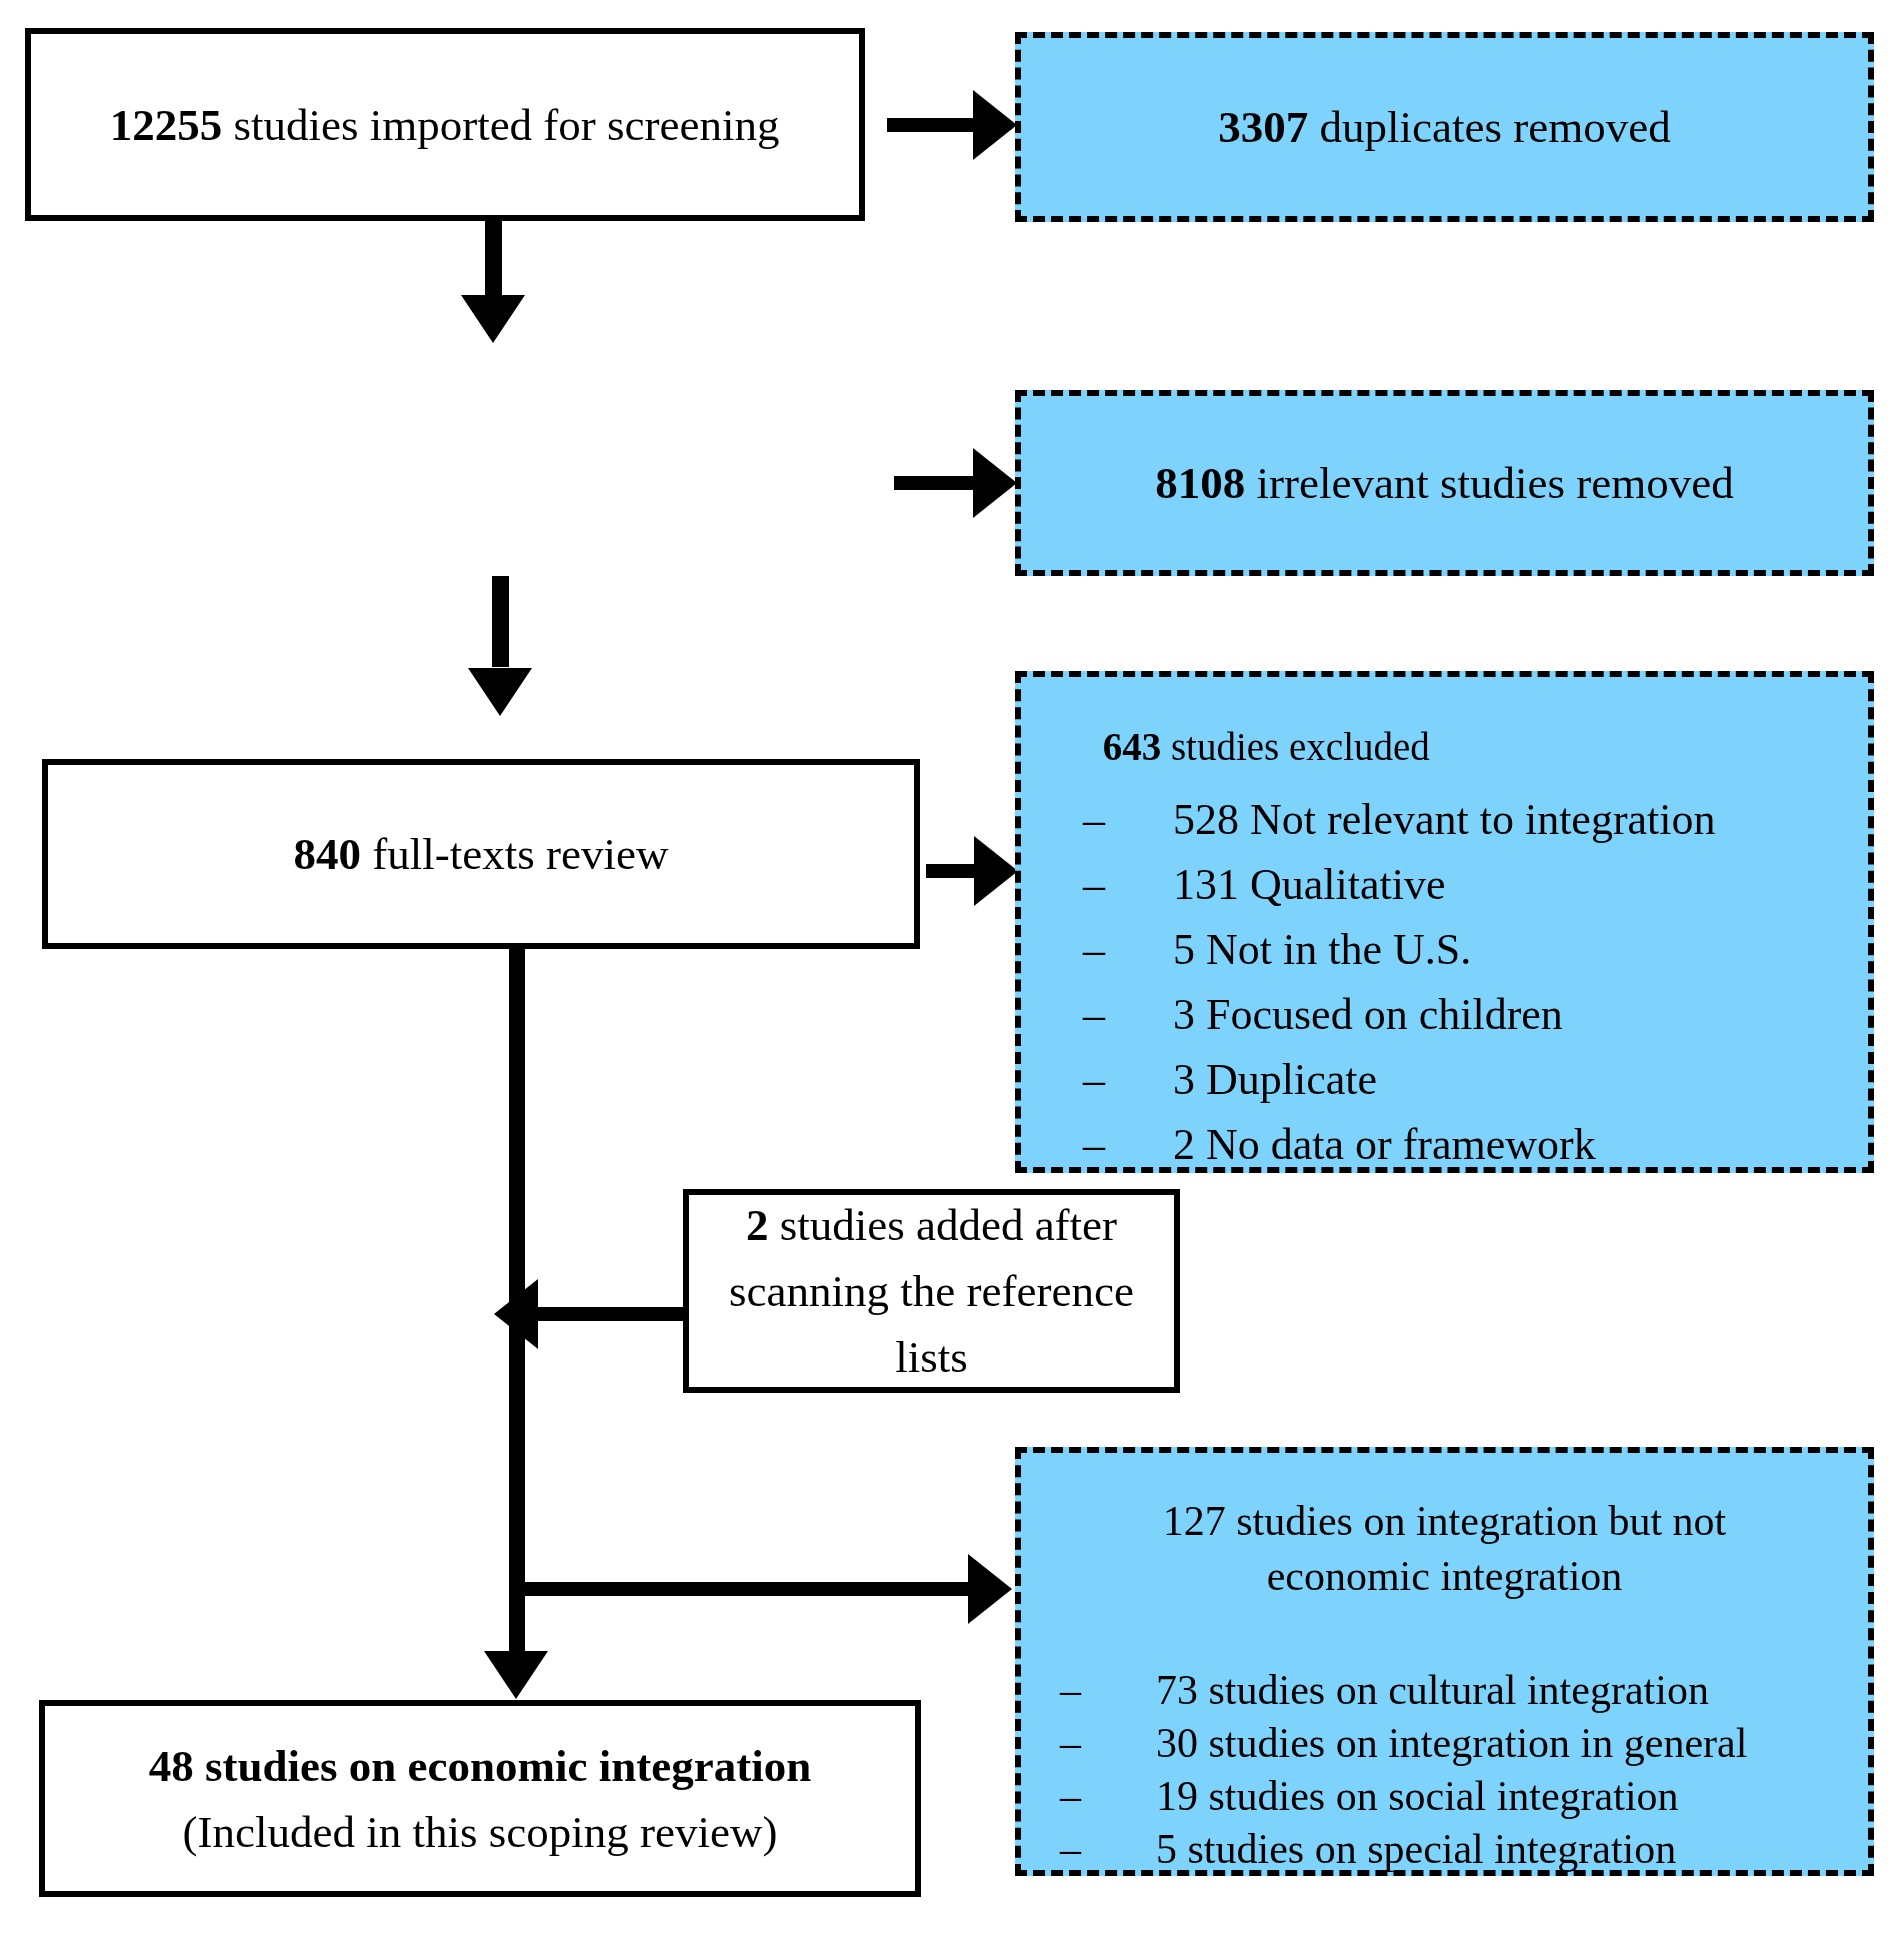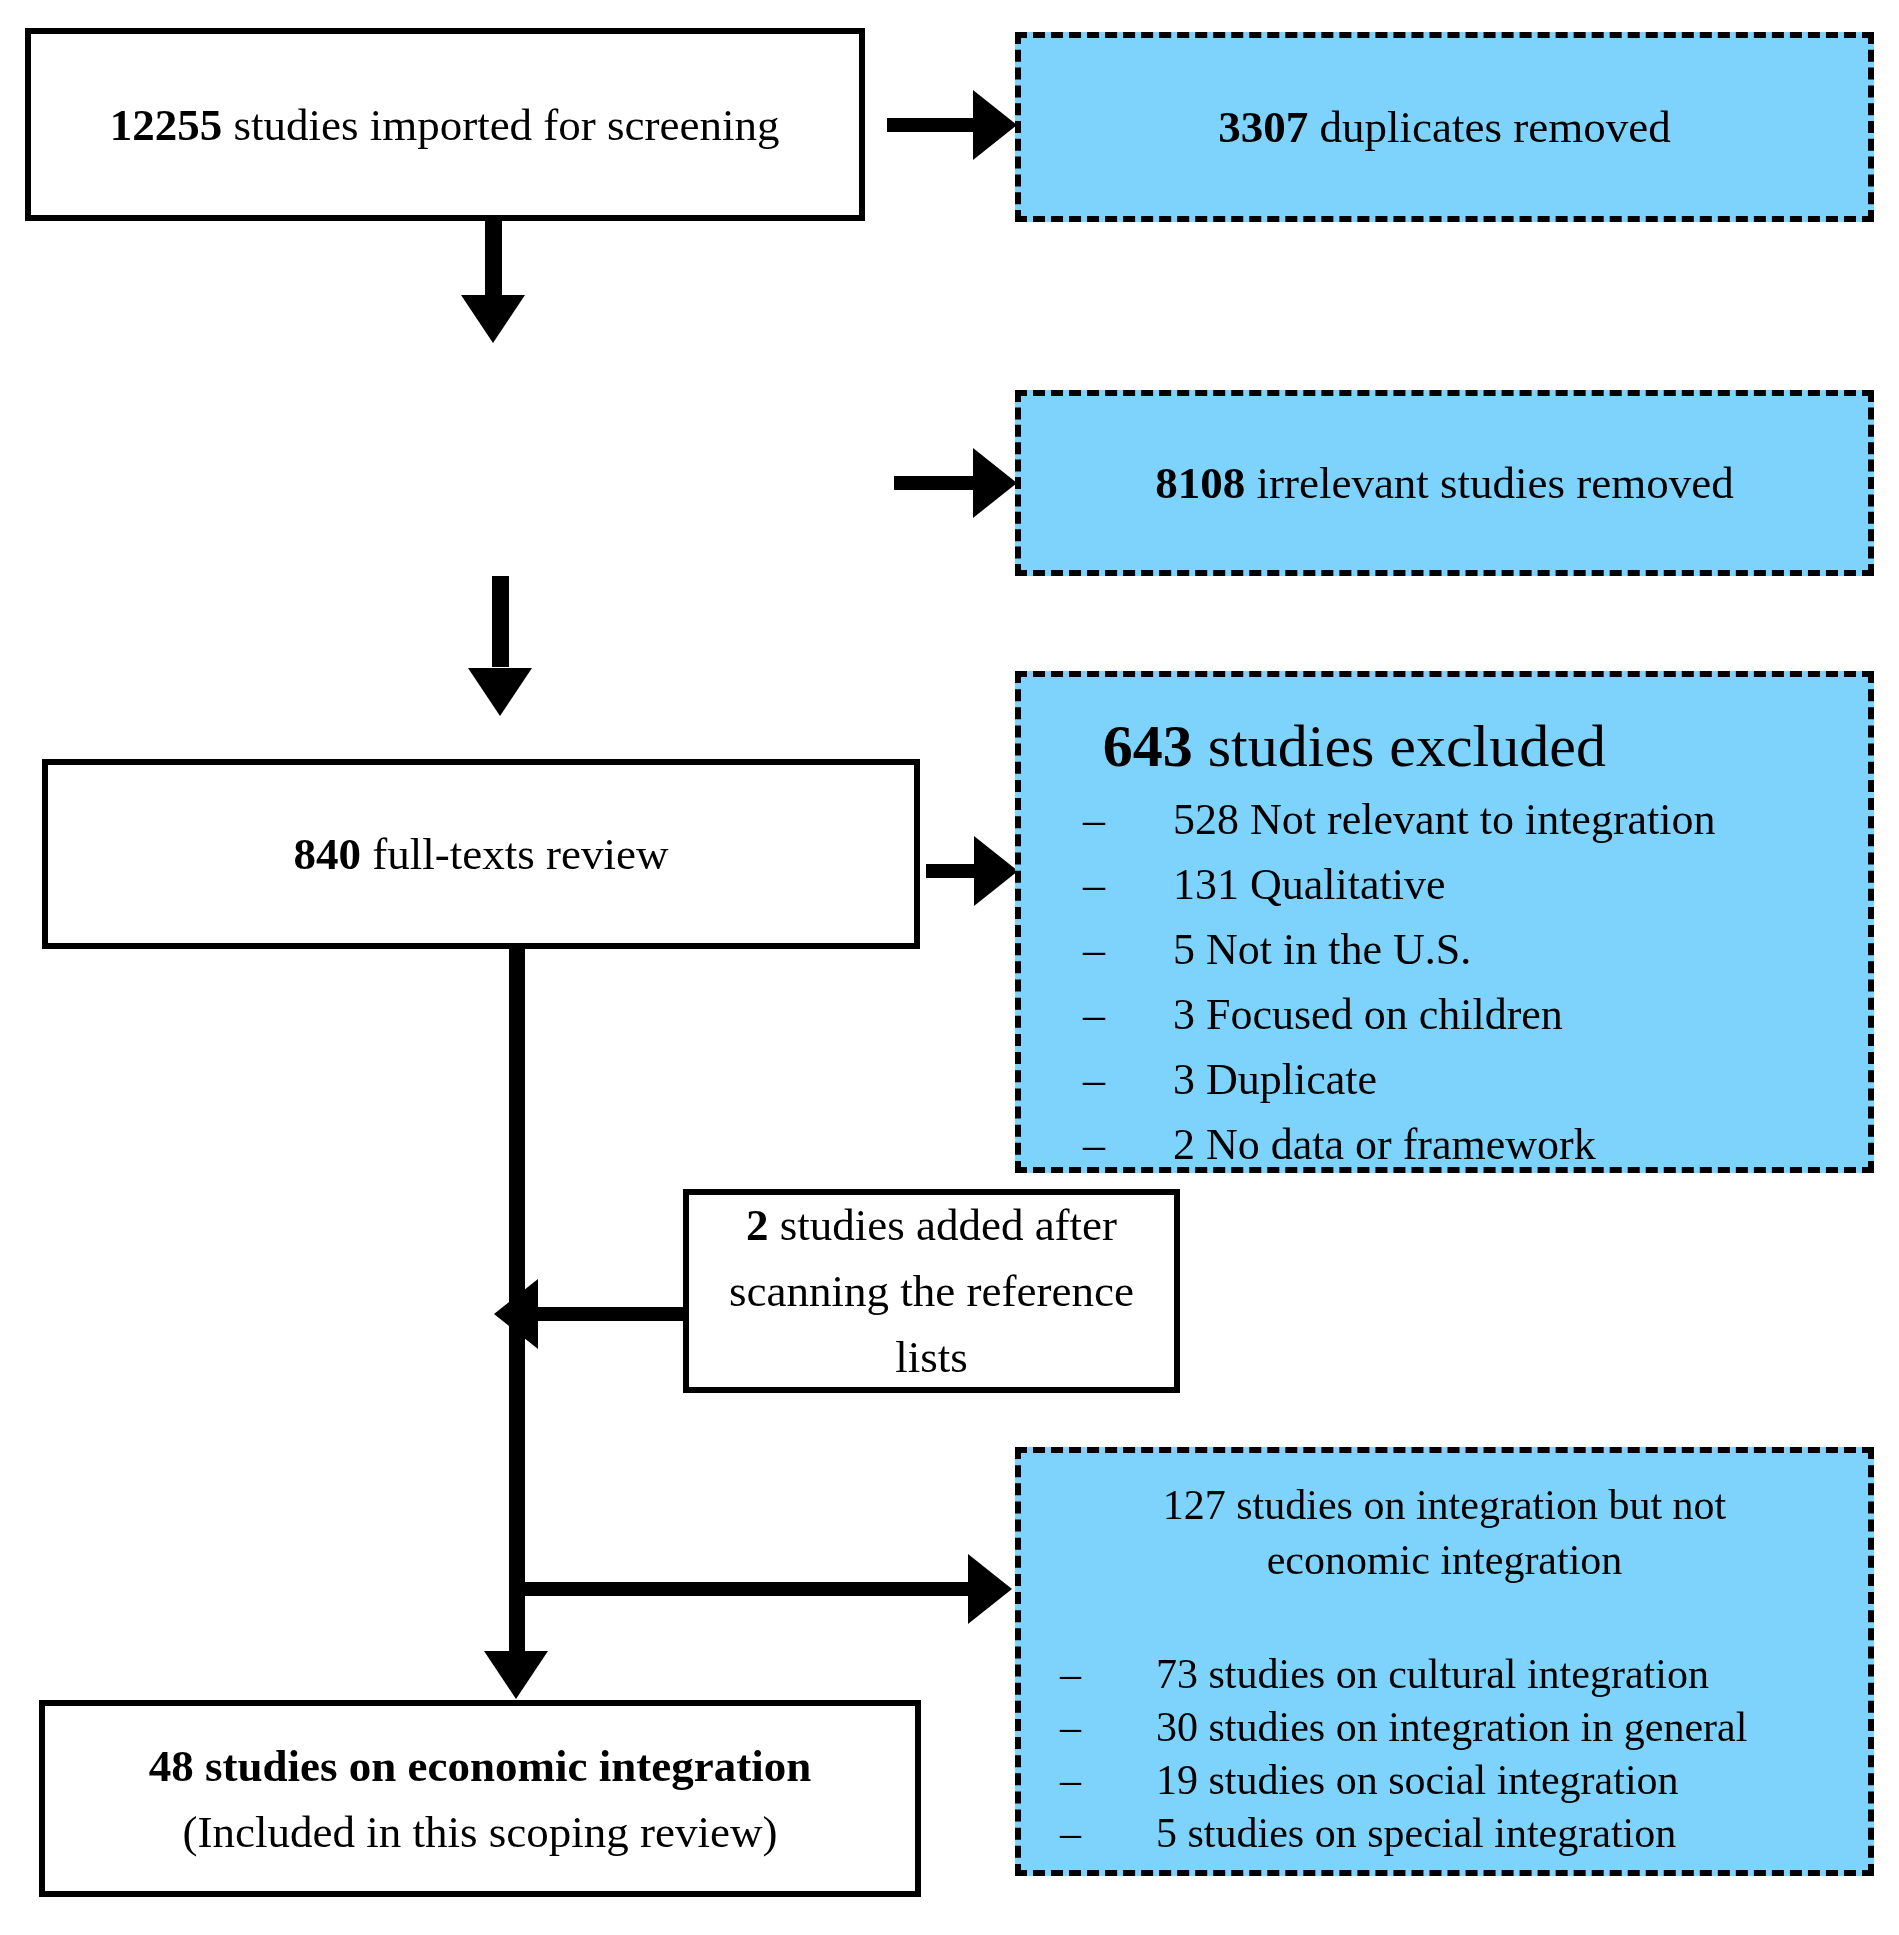--- a/index.html
+++ b/index.html
@@ -54,26 +54,26 @@
     border-bottom: 35px solid transparent;
     border-right: 44px solid #000;
   }
   .head.down {
     border-left: 32px solid transparent;
     border-right: 32px solid transparent;
     border-top: 48px solid #000;
   }
   
   .excl-content { padding: 37px 17px 0 62px; }
-  .excl-title { padding-left: 19.7px; line-height: 65px; margin-bottom: 8.4px; font-size: 60px; }
+  .excl-title { padding-left: 19.7px; line-height: 65px; margin-bottom: 8.4px; font-size: 39px; }
   .li { display: flex; line-height: 65px; font-size: 44px; }
   .li .dash { width: 90px; flex: none; }
   
   .ne-content { padding-top: 25px; font-size: 42px; }
-  .ne-title { text-align: center; line-height: 55px; }
+  .ne-title { text-align: center; line-height: 55px; margin-top: 16px; }
   .ne-gap { height: 60px; }
   .ne-list { padding-left: 39px; }
   .ne-list .li { line-height: 53px; font-size: 42px; }
   .ne-list .li .dash { width: 96px; }
   
   .final-line1 { font-weight: bold; }
 </style>
 </head>
 <body>
 

